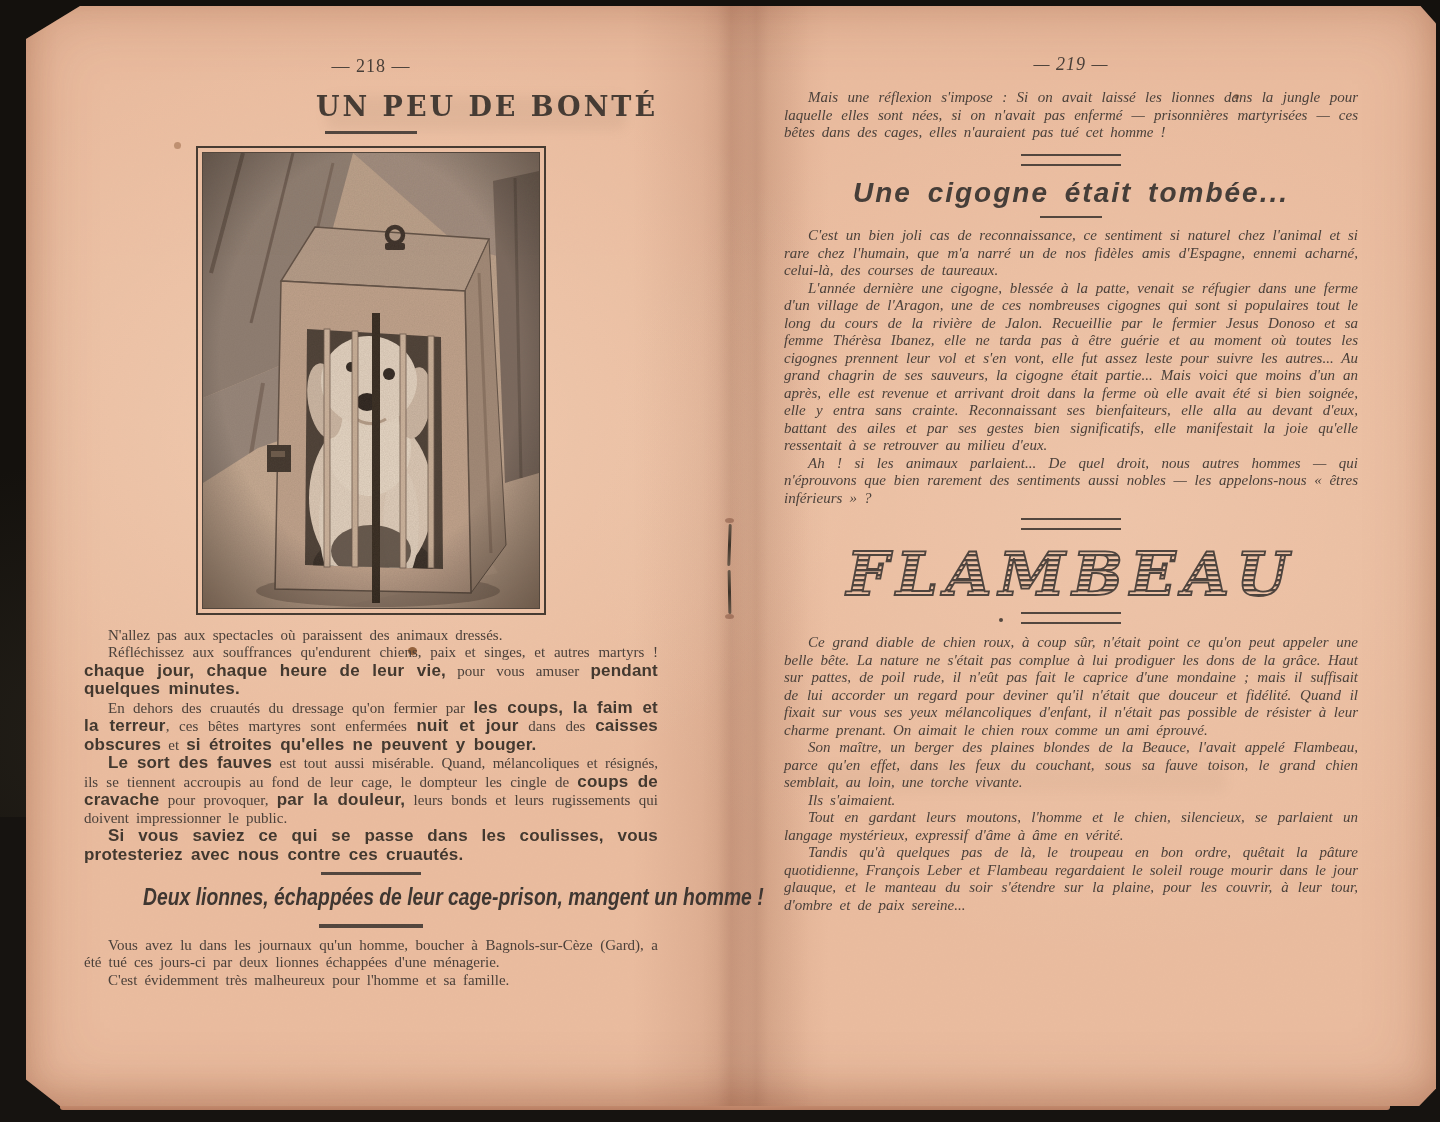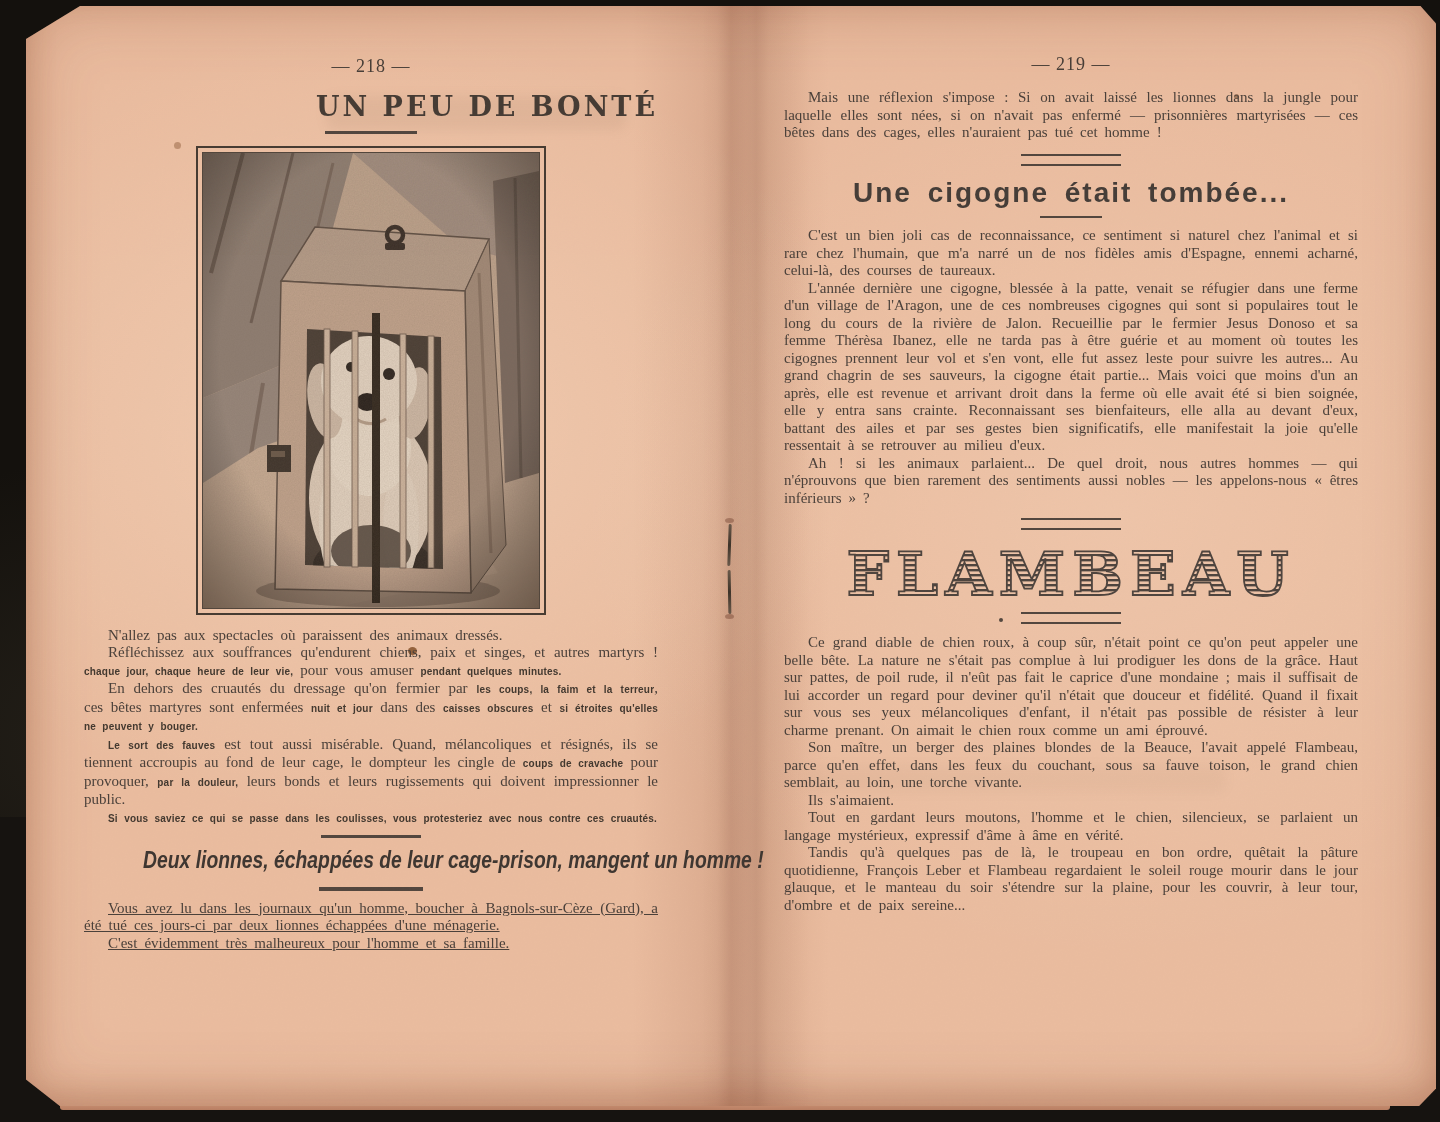--- a/index.html
+++ b/index.html
@@ -23,42 +23,42 @@
   .staple{position:absolute;left:699px;top:512px;width:8px;height:100px;}
   .staple .wire{position:absolute;left:3px;width:3px;background:linear-gradient(#6a594a,#3c3228,#6a594a);border-radius:2px;}
   .staple .w1{top:6px;height:42px;transform:rotate(2deg);}
   .staple .w2{top:52px;height:44px;transform:rotate(-1deg);}
   .staple .slot{position:absolute;left:0;width:9px;height:5px;background:rgba(90,40,24,.35);border-radius:50%;}
   .staple .s1{top:0;} .staple .s2{top:96px;}
 
   .page{position:absolute;top:0;height:1100px;width:574px;color:#4a403a;
     font-family:"Liberation Serif", serif;}
   .page-left{left:58px;}
-  .page-right{left:758px;}
+  .page-right{left:758px;font-style:italic;}
 
   .page-num{margin:0 auto 0;padding-top:50px;text-align:center;font-size:18px;
     letter-spacing:1px;color:#473d37;}
   .page-right .page-num{padding-top:48px;}
 
   .title-serif{margin:14px 0 0;text-align:right;font-family:"DejaVu Serif","Liberation Serif",serif;
     font-weight:bold;font-size:27px;letter-spacing:3px;color:#453b34;}
   .rule{background:#52463e;margin:0 auto;}
   .rule-title{width:92px;height:2.5px;margin-top:9px;}
   .rule-mid{width:100px;height:2.5px;margin-top:8px;}
   .rule-thick{width:104px;height:4px;margin-top:13px;}
   .rule-under{width:62px;height:2.5px;margin-top:7px;}
 
   .photo-frame{width:336px;margin:12px auto 0;border:2px solid #463b32;padding:5px;}
   .photo-frame svg{display:block;outline:1px solid #52463c;}
 
   .body-text{margin-top:11px;}
   .body-text p{margin:0;text-indent:24px;font-size:15px;line-height:17.5px;
     text-align:justify;word-spacing:.22em;color:#4a403a;}
   .body-text p span.b{font-family:"Liberation Sans",sans-serif;font-weight:bold;
-    font-size:10px;letter-spacing:.2px;color:#42382f;}
+    font-size:17px;letter-spacing:.2px;color:#42382f;}
 
   .headline{margin:9px 0 0;text-align:center;white-space:nowrap;font-style:italic;}
   .headline span{display:inline-block;transform:scaleX(.84);transform-origin:center;
     font-family:"Liberation Sans",sans-serif;font-weight:bold;font-size:23px;
     letter-spacing:0px;color:#3e3631;}
 
   .title-sans{margin:11px 0 0;text-align:center;font-family:"Liberation Sans",sans-serif;
     font-weight:bold;font-size:28px;letter-spacing:2px;color:#453d38;word-spacing:6px;}
 
   .double-rule{width:100px;height:8px;margin:12px auto 0;position:relative;
@@ -180,21 +180,21 @@
           <p><span class="b">Le sort des fauves</span><span> est tout aussi misérable. Quand, mélancoliques et résignés, ils se tiennent accroupis au fond de leur cage, le dompteur les cingle de </span><span class="b">coups de cravache</span><span> pour provoquer, </span><span class="b">par la douleur,</span><span> leurs bonds et leurs rugissements qui doivent impressionner le public.</span></p>
           <p><span class="b">Si vous saviez ce qui se passe dans les coulisses, vous protesteriez avec nous contre ces cruautés.</span></p>
         </div>
 
       <div class="rule rule-mid"></div>
 
       <h2 class="headline"><span>Deux lionnes, échappées de leur cage-prison, mangent un homme !</span></h2>
 
       <div class="rule rule-thick"></div>
 
-      <div class="body-text" style="margin-top:9px;text-decoration:underline;">
+      <div class="body-text" style="margin-top:9px;">
           <p><span>Vous avez lu dans les journaux qu'un homme, boucher à Bagnols-sur-Cèze (Gard), a été tué ces jours-ci par deux lionnes échappées d'une ménagerie.</span></p>
           <p><span>C'est évidemment très malheureux pour l'homme et sa famille.</span></p>
         </div>
     </section>
 
     <section class="page page-right">
       <div class="page-num">— 219 —</div>
 
       <div class="body-text" style="margin-top:14px;">
           <p><span>Mais une réflexion s'impose : Si on avait laissé les lionnes dans la jungle pour laquelle elles sont nées, si on n'avait pas enfermé — prisonnières martyrisées — ces bêtes dans des cages, elles n'auraient pas tué cet homme !</span></p>

